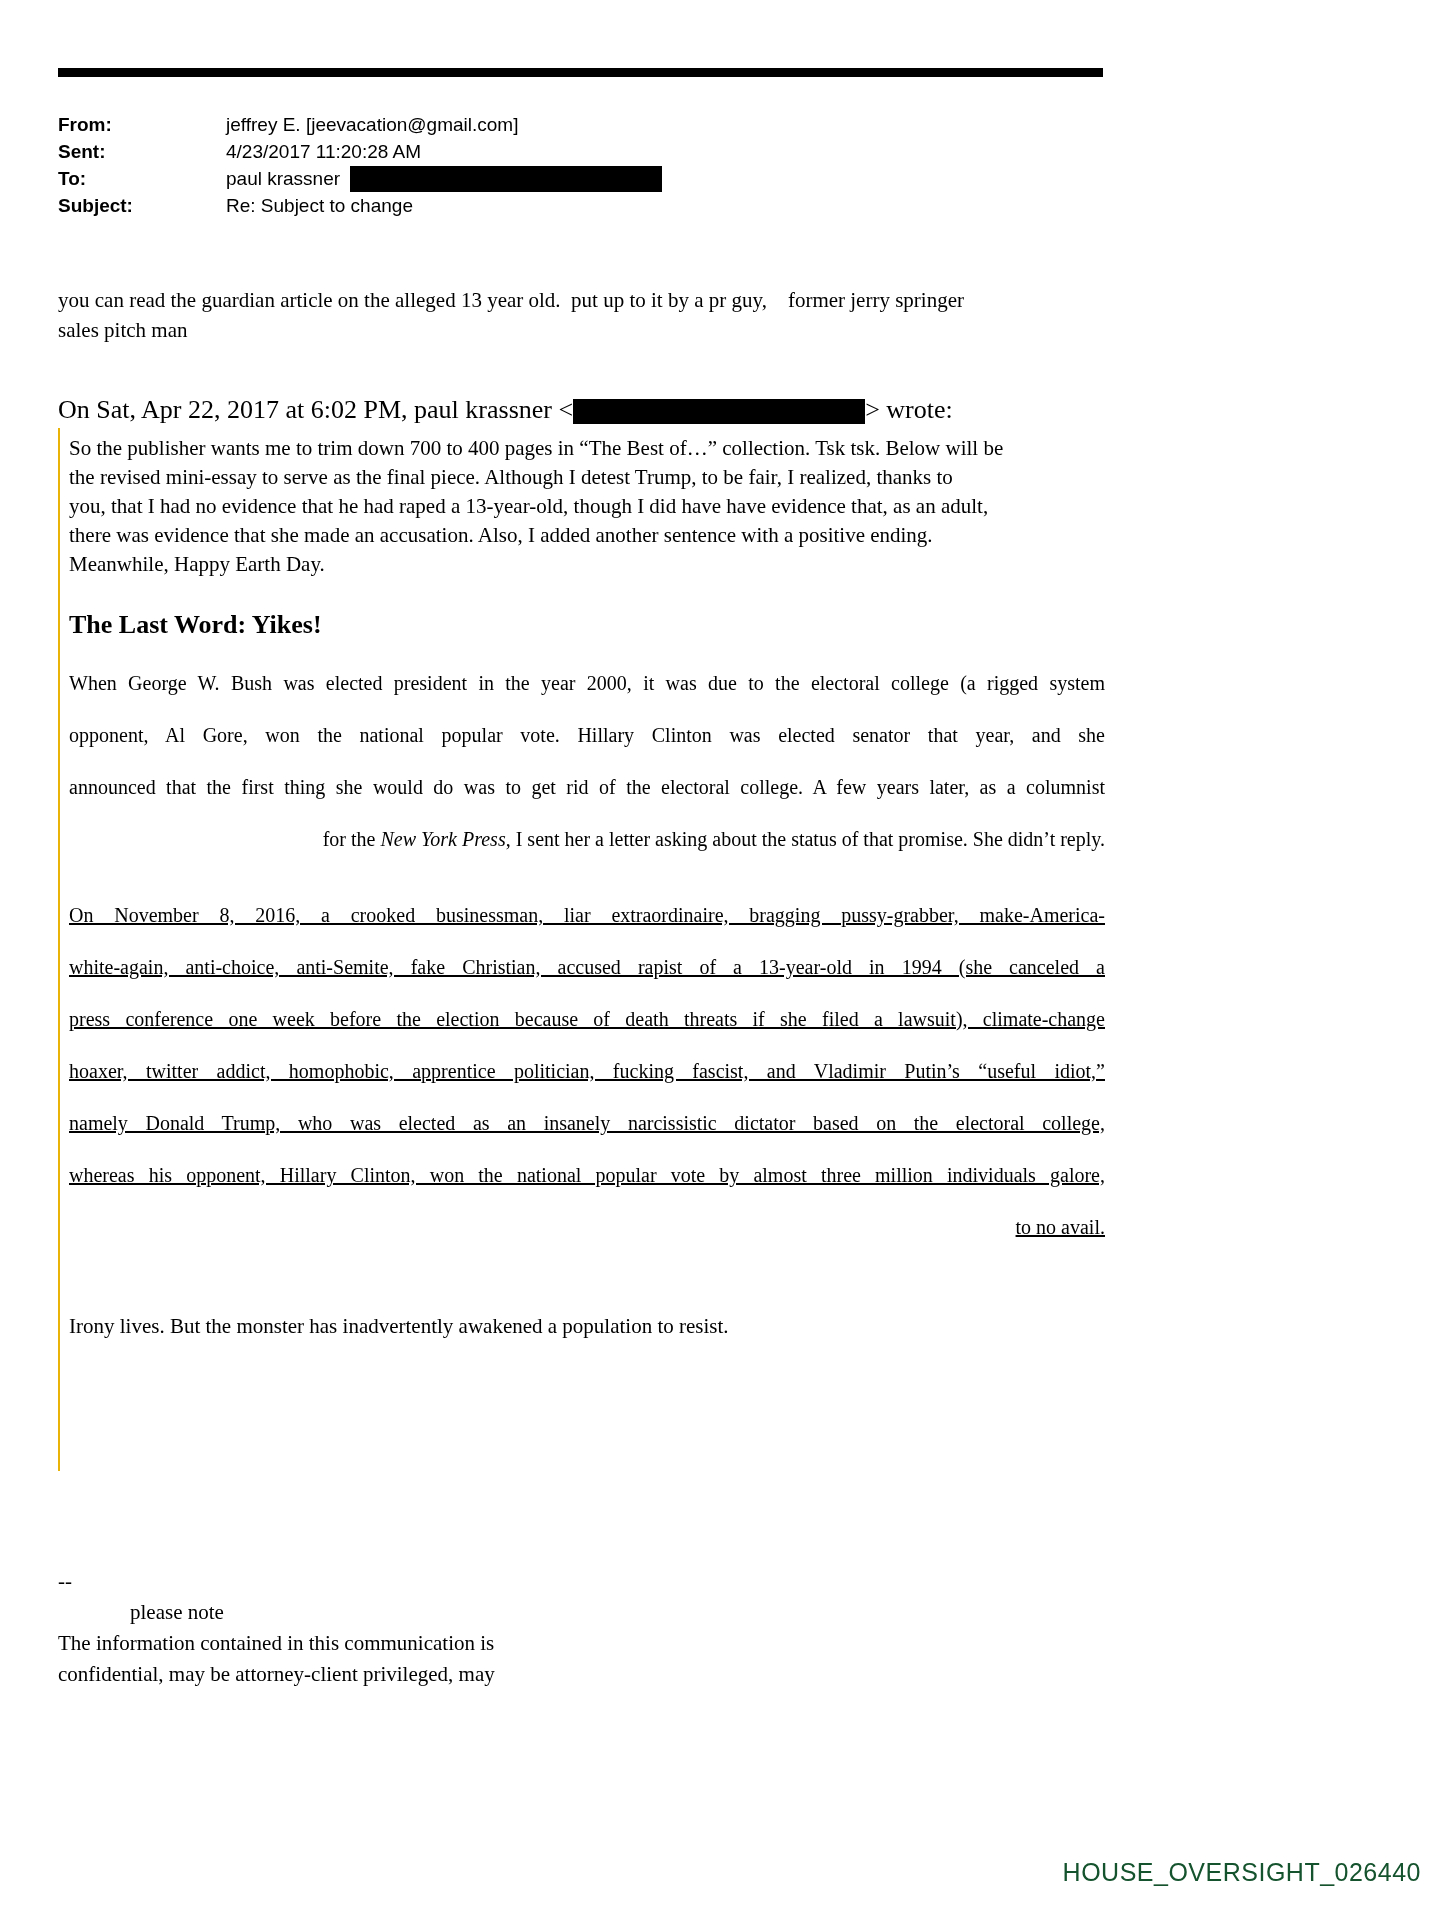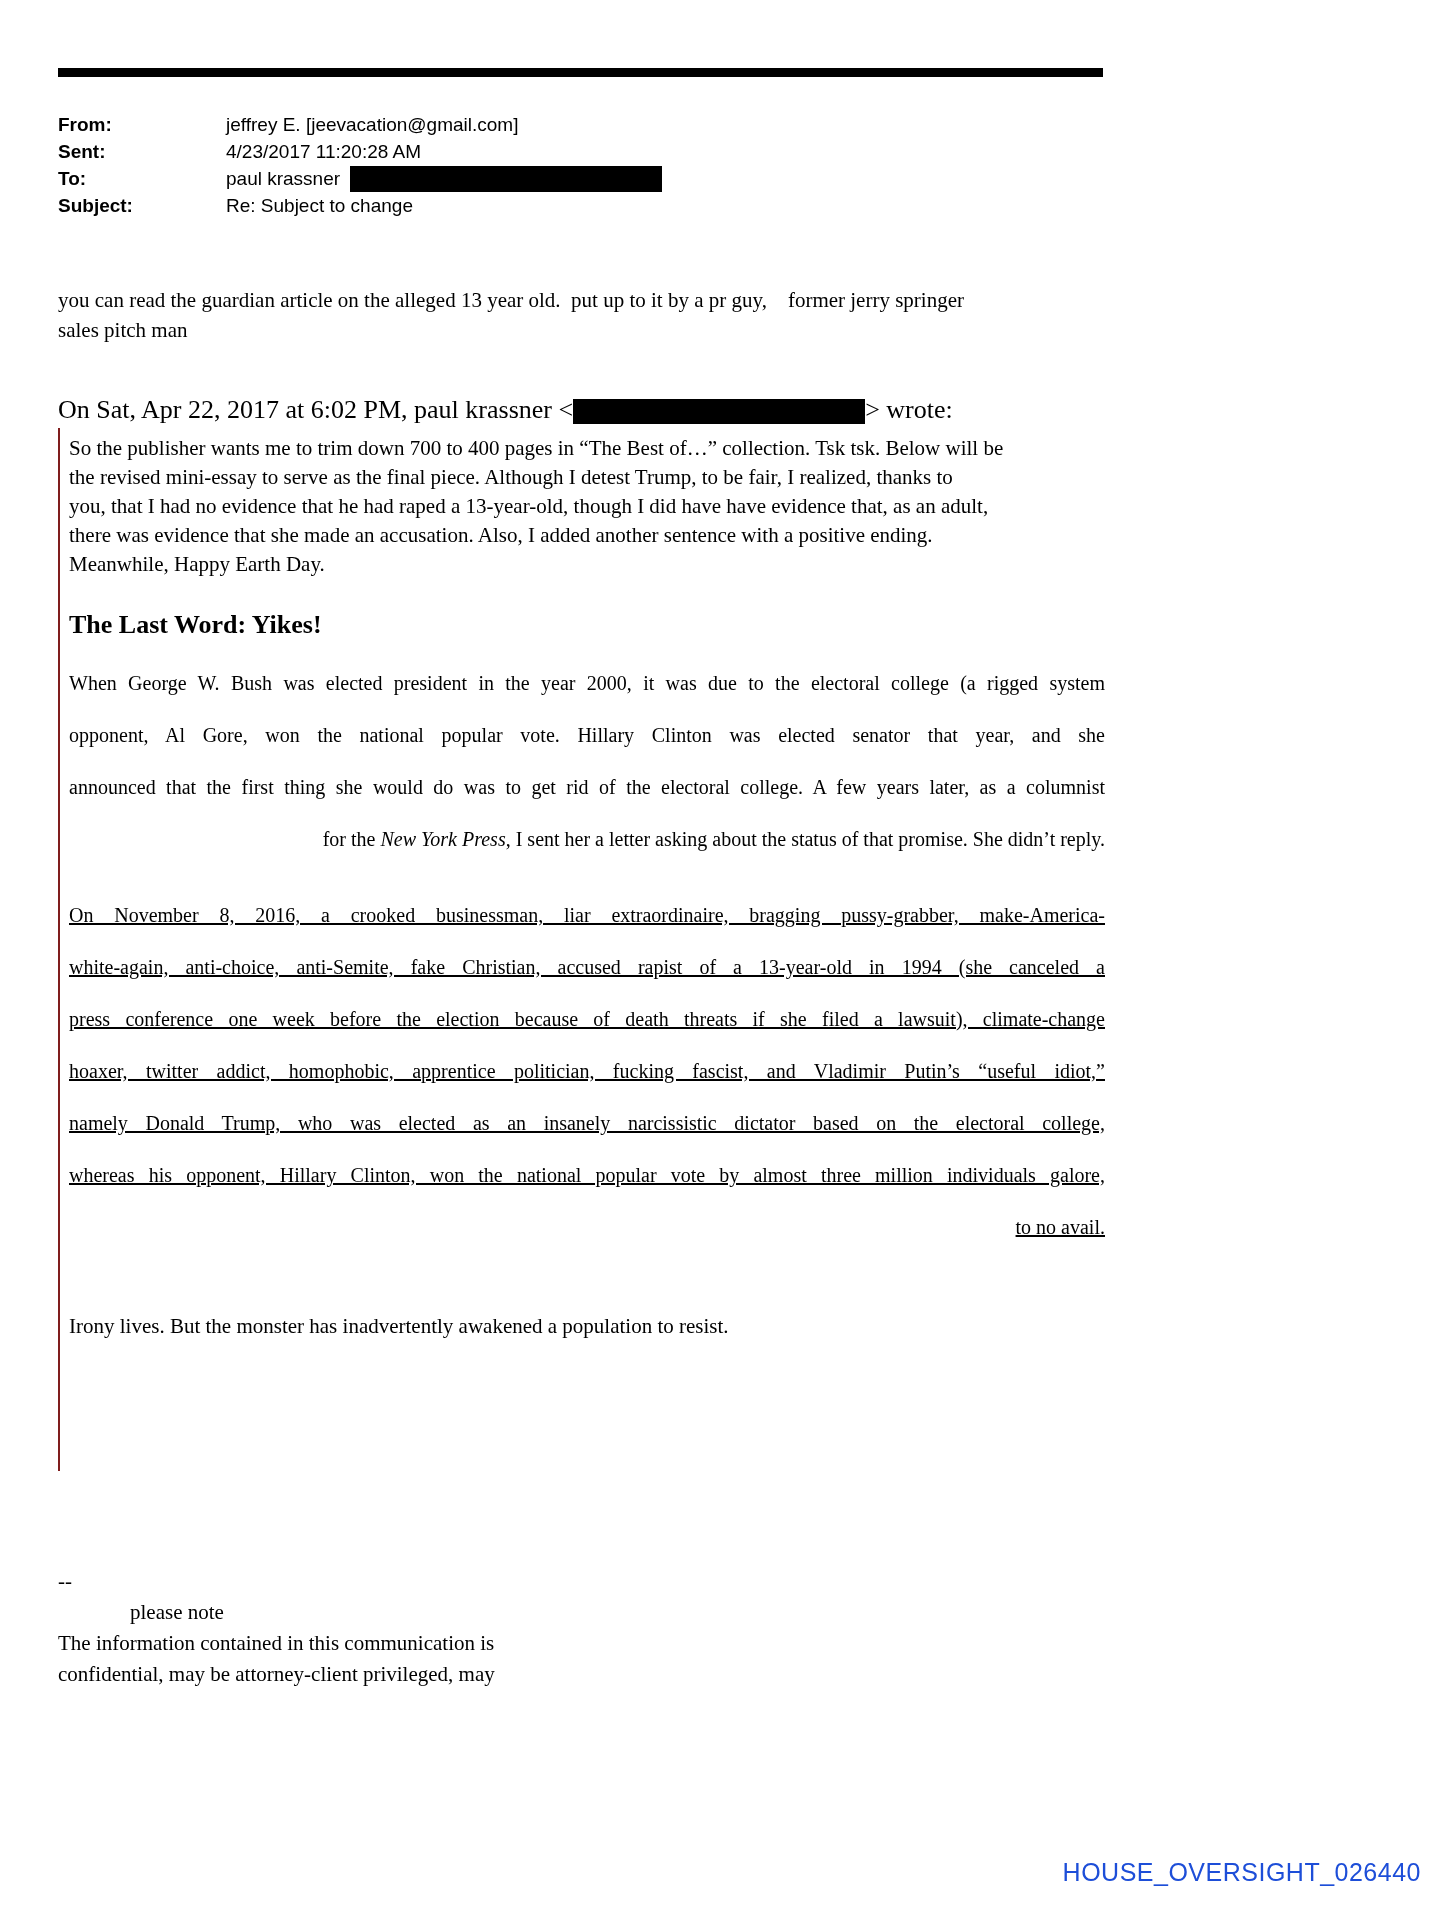--- a/index.html
+++ b/index.html
@@ -30,21 +30,21 @@
   .redact-to { width: 312px; height: 26px; vertical-align: -7px; margin-left: 10px; }
   .redact-reply { width: 292px; height: 25px; vertical-align: -6px; }
 
   .intro { margin-top: 66px; font-size: 21px; line-height: 30px; }
   .pline { white-space: pre; }
 
   .reply-attr { margin-top: 50px; font-size: 26px; line-height: 30px; white-space: pre; }
 
   .quote {
     margin-top: 3px;
-    border-left: 2px solid #7f1d1d;
+    border-left: 2px solid #eab308;
     padding-left: 9px;
     padding-bottom: 130px;
     width: 1040px;
   }
   .qintro { padding-top: 6px; font-size: 21px; line-height: 29px; }
   .essay-title { margin-top: 30px; font-size: 26px; font-weight: bold; line-height: 32px; }
   .essay { font-size: 20px; line-height: 52px; width: 1036px; }
   .essay-p1 { margin-top: 16px; }
   .essay-p2 { margin-top: 24px; text-decoration: underline; }
   .jline { text-align: justify; text-align-last: justify; }
@@ -54,21 +54,21 @@
 
   .signature { margin-top: 95px; font-size: 21px; line-height: 31px; }
   .sig-note { padding-left: 72px; }
 
   .bates {
     position: absolute;
     top: 1858px;
     right: 32px;
     font-family: "Liberation Sans", sans-serif;
     font-size: 25px;
-    color: #1d4ed8;
+    color: #14532d;
     letter-spacing: 0.5px;
   }
 </style>
 </head>
 <body>
 
 <div class="page">
   <div class="content">
 
     <div class="top-rule"></div>

